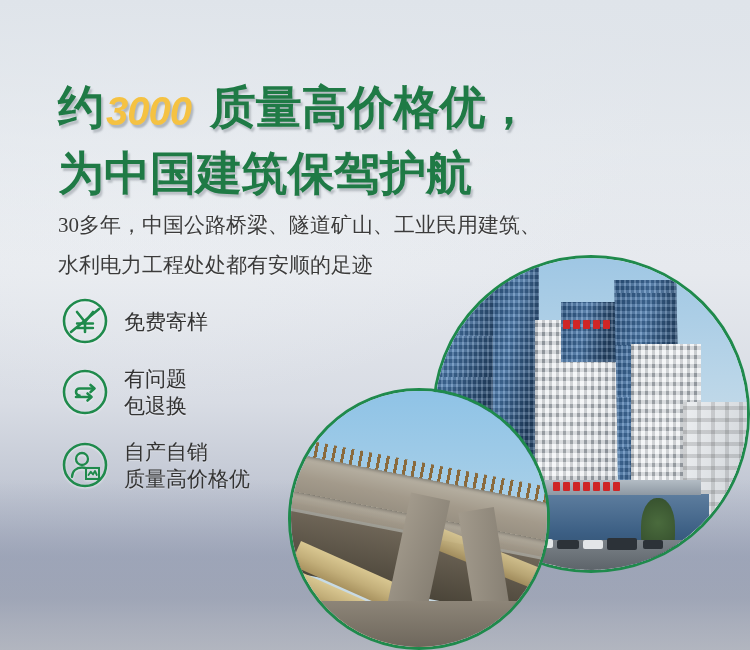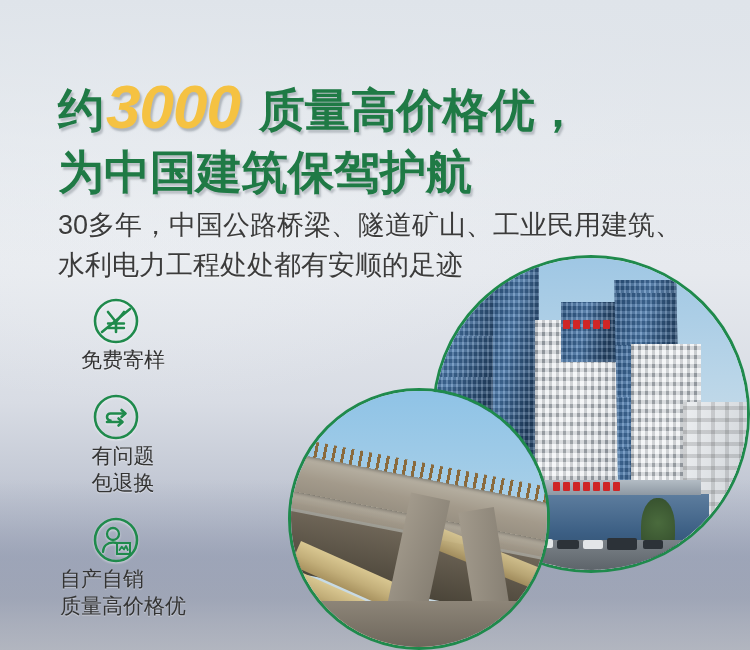--- a/index.html
+++ b/index.html
@@ -20,40 +20,41 @@
   .haze.bot{bottom:0;height:170px;background:linear-gradient(180deg,rgba(150,158,178,0) 0%,rgba(146,154,175,.55) 45%,rgba(176,180,190,.75) 100%);}
 
   
   .headline{position:absolute;left:58px;top:78px;width:660px;}
   .line1{
     font-size:46px;line-height:58px;font-weight:bold;color:#1f7a45;
     letter-spacing:0px;white-space:nowrap;
     text-shadow:2px 3px 2px rgba(90,100,110,.33);
   }
   .line1 .num{
-    color:#f5c242;font-style:italic;font-size:62px;font-weight:bold;
+    color:#f5c242;font-style:italic;font-size:40px;font-weight:bold;
     letter-spacing:-1px;padding:0 6px 0 2px;vertical-align:-2px;
     text-shadow:2px 3px 2px rgba(90,100,110,.38);
   }
   .line2{
     font-size:46px;line-height:58px;font-weight:bold;color:#1f7a45;
     white-space:nowrap;margin-top:4px;
     text-shadow:2px 3px 2px rgba(90,100,110,.33);
   }
 
   
   .subcopy{position:absolute;left:58px;top:205px;width:680px;}
   .subcopy div{
-    font-size:27px;line-height:40px;color:#3b3b3b;white-space:nowrap;
+    font-size:21px;line-height:40px;color:#3b3b3b;white-space:nowrap;
     text-shadow:0 1px 1px rgba(255,255,255,.5);
+    font-family:Liberation Serif, serif;
   }
 
   
   .features{position:absolute;left:60px;top:296px;}
-  .feat{display:flex;align-items:center;margin-bottom:19px;flex-direction:column;}
+  .feat{display:flex;align-items:center;margin-bottom:19px;}
   .feat .ico{
     width:50px;height:50px;flex:0 0 50px;margin-right:14px;
     filter:drop-shadow(0 1px 1px rgba(255,255,255,.55));
   }
   .feat .txt{color:#333;font-size:21px;line-height:27px;white-space:nowrap;
     text-shadow:0 1px 1px rgba(255,255,255,.45);}
   .feat .txt .l2{display:block;}
 
   
   .circle{position:absolute;border-radius:50%;overflow:hidden;

